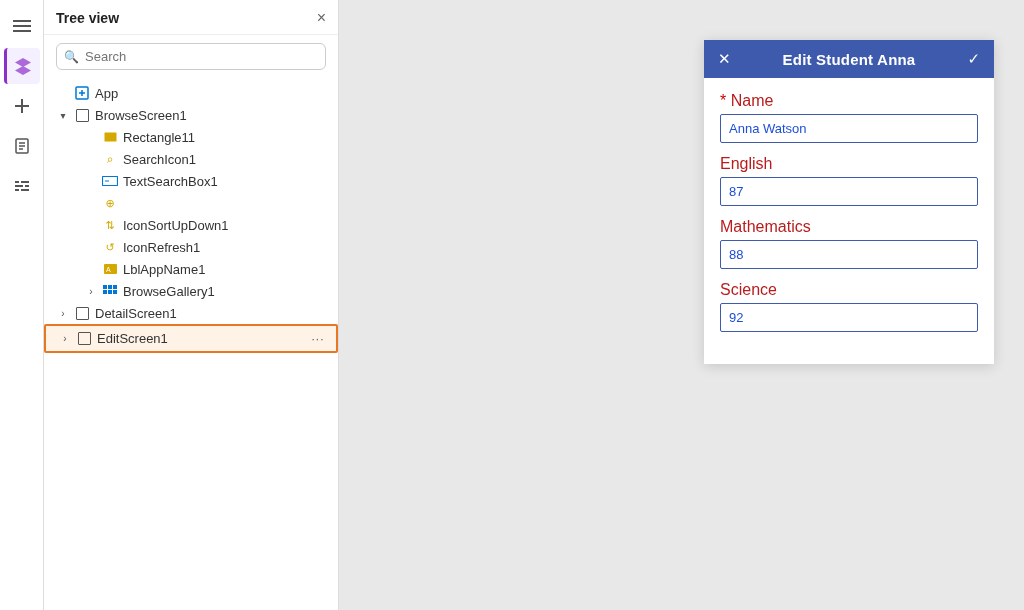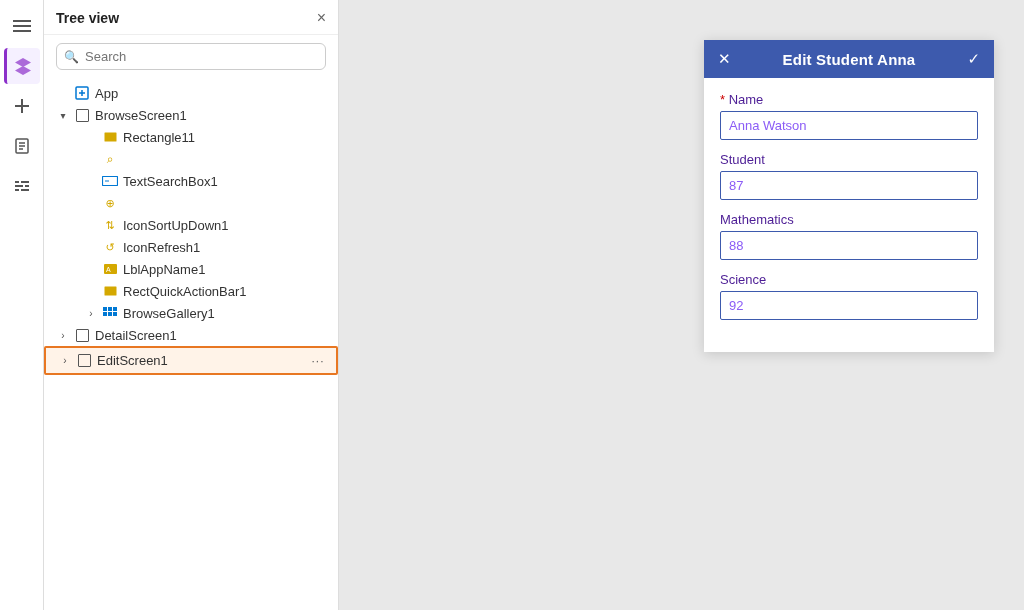--- a/index.html
+++ b/index.html
@@ -193,36 +193,36 @@
     }
 
     .edit-panel-body {
       padding: 14px 16px 20px 16px;
     }
 
     .form-field {
       margin-bottom: 12px;
     }
     .form-label {
-      font-size: 13px;
-      color: #4c1d95;
+      font-size: 16px;
+      color: #b91c1c;
       margin-bottom: 4px;
       display: block;
     }
     .form-label.required::before {
       content: '* ';
       color: #c00;
     }
     .form-input {
       width: 100%;
       padding: 6px 8px;
       border: 1px solid #3d5aad;
       border-radius: 2px;
       font-size: 13px;
-      color: #8b5cf6;
+      color: #1d4ed8;
       outline: none;
     }
   </style>
 </head>
 <body>
 
 <div class="sidebar-icons">
   <div class="sidebar-icon-btn">
     <svg viewBox="0 0 18 18" fill="currentColor">
         <rect y="3" width="18" height="2"></rect>
@@ -299,20 +299,21 @@
         <svg width="13" height="10" viewBox="0 0 13 10">
             <rect x="0.5" y="0.5" width="12" height="9" fill="#d4a800" rx="0.5"></rect>
           </svg>
       </span>
       <span class="tree-item-label">Rectangle11</span>
     </div>
 
     <div class="tree-item tree-indent-2">
       <span class="tree-expand-btn"></span>
       <span class="tree-node-icon" style="color:#d4a800;font-size:12px;">⌕</span>
+      <span class="tree-item-label">SearchIcon1</span>
     </div>
 
     <div class="tree-item tree-indent-2">
       <span class="tree-expand-btn"></span>
       <span class="tree-node-icon">
         <svg width="16" height="10" viewBox="0 0 16 10">
             <rect x="0.5" y="0.5" width="15" height="9" fill="none" stroke="#0078d4" stroke-width="1.2" rx="0.5"></rect>
             <line x1="3" y1="5" x2="7" y2="5" stroke="#0078d4" stroke-width="1"></line>
           </svg>
       </span>
@@ -340,29 +341,20 @@
       <span class="tree-expand-btn"></span>
       <span class="tree-node-icon">
         <svg width="13" height="10" viewBox="0 0 13 10">
             <rect x="0" y="0" width="13" height="10" rx="1" fill="#d4a800"></rect>
             <text x="2" y="8" font-size="7" fill="#fff" font-family="Arial">A</text>
           </svg>
       </span>
       <span class="tree-item-label">LblAppName1</span>
     </div>
 
-    <div class="tree-item tree-indent-2">
-      <span class="tree-expand-btn"></span>
-      <span class="tree-node-icon">
-        <svg width="13" height="10" viewBox="0 0 13 10">
-            <rect x="0.5" y="0.5" width="12" height="9" fill="#d4a800" rx="0.5"></rect>
-          </svg>
-      </span>
-      <span class="tree-item-label">RectQuickActionBar1</span>
-    </div>
 
     <div class="tree-item tree-indent-2">
       <span class="tree-expand-btn">›</span>
       <span class="tree-node-icon">
         <svg width="14" height="12" viewBox="0 0 14 12" fill="#0078d4">
             <rect x="0" y="0" width="4" height="4"></rect>
             <rect x="5" y="0" width="4" height="4"></rect>
             <rect x="10" y="0" width="4" height="4"></rect>
             <rect x="0" y="5" width="4" height="4"></rect>
             <rect x="5" y="5" width="4" height="4"></rect>
@@ -404,21 +396,21 @@
     </div>
 
     <div class="edit-panel-body">
 
       <div class="form-field">
         <label class="form-label required">Name</label>
         <input type="text" class="form-input" value="Anna Watson" style="">
       </div>
 
       <div class="form-field">
-        <label class="form-label">Student</label>
+        <label class="form-label">English</label>
         <input type="text" class="form-input" value="87" style="">
       </div>
 
       <div class="form-field">
         <label class="form-label">Mathematics</label>
         <input type="text" class="form-input" value="88" style="">
       </div>
 
       <div class="form-field">
         <label class="form-label">Science</label>

